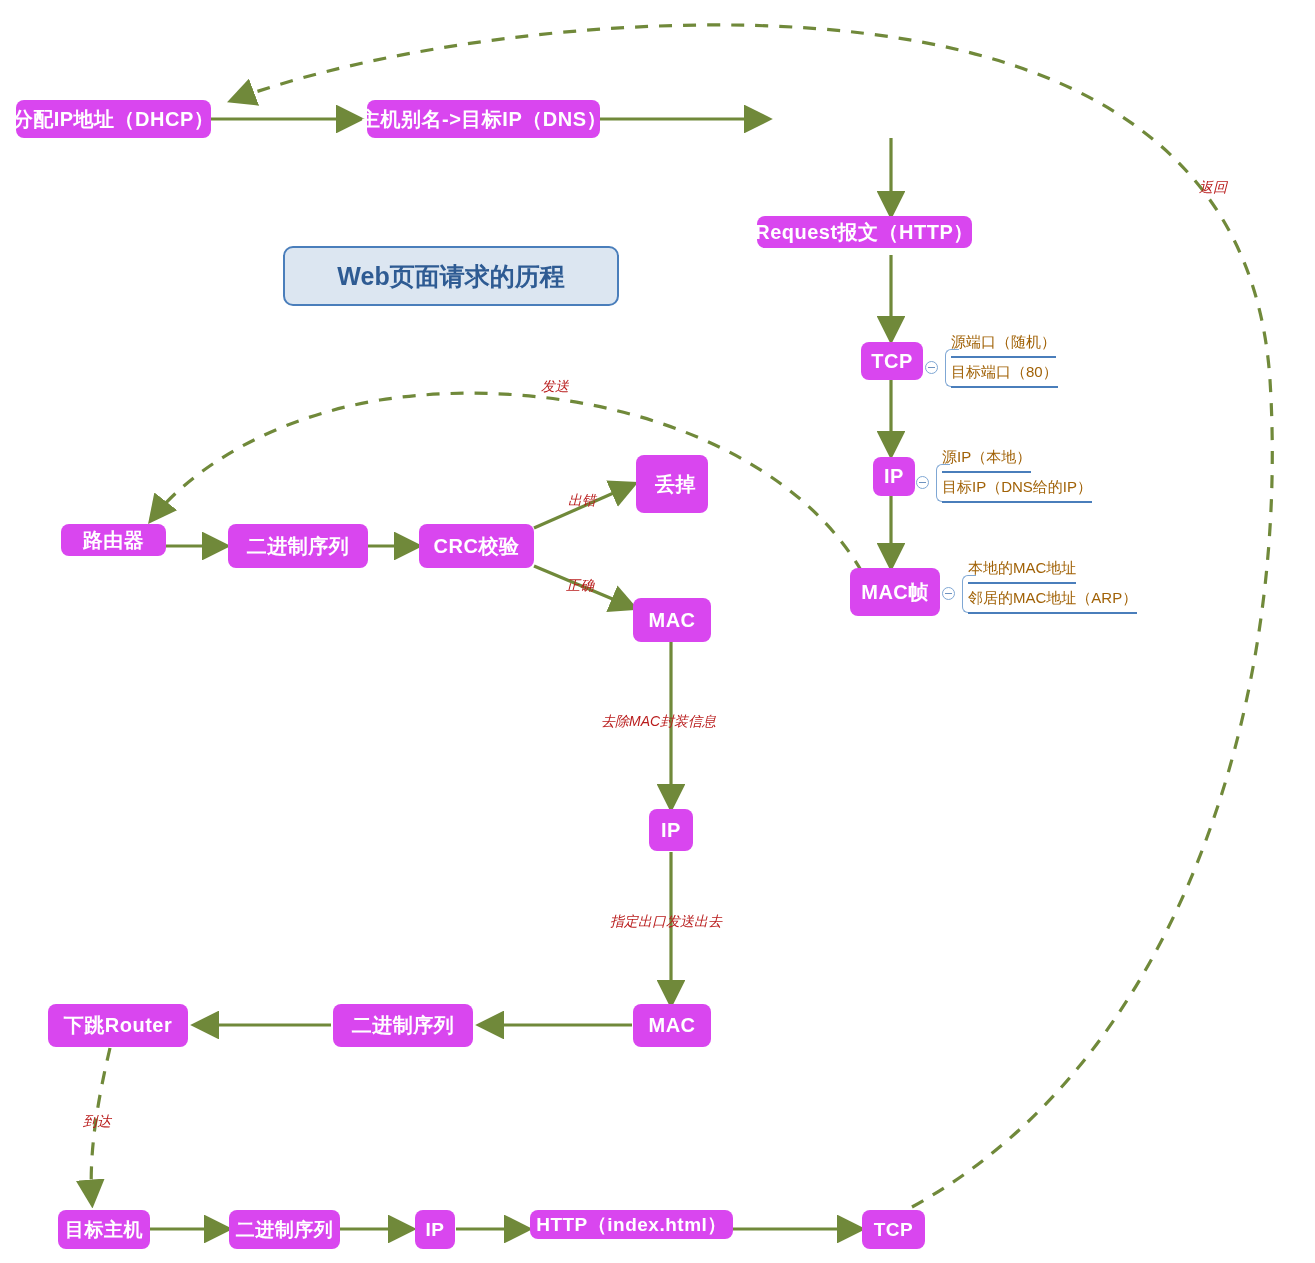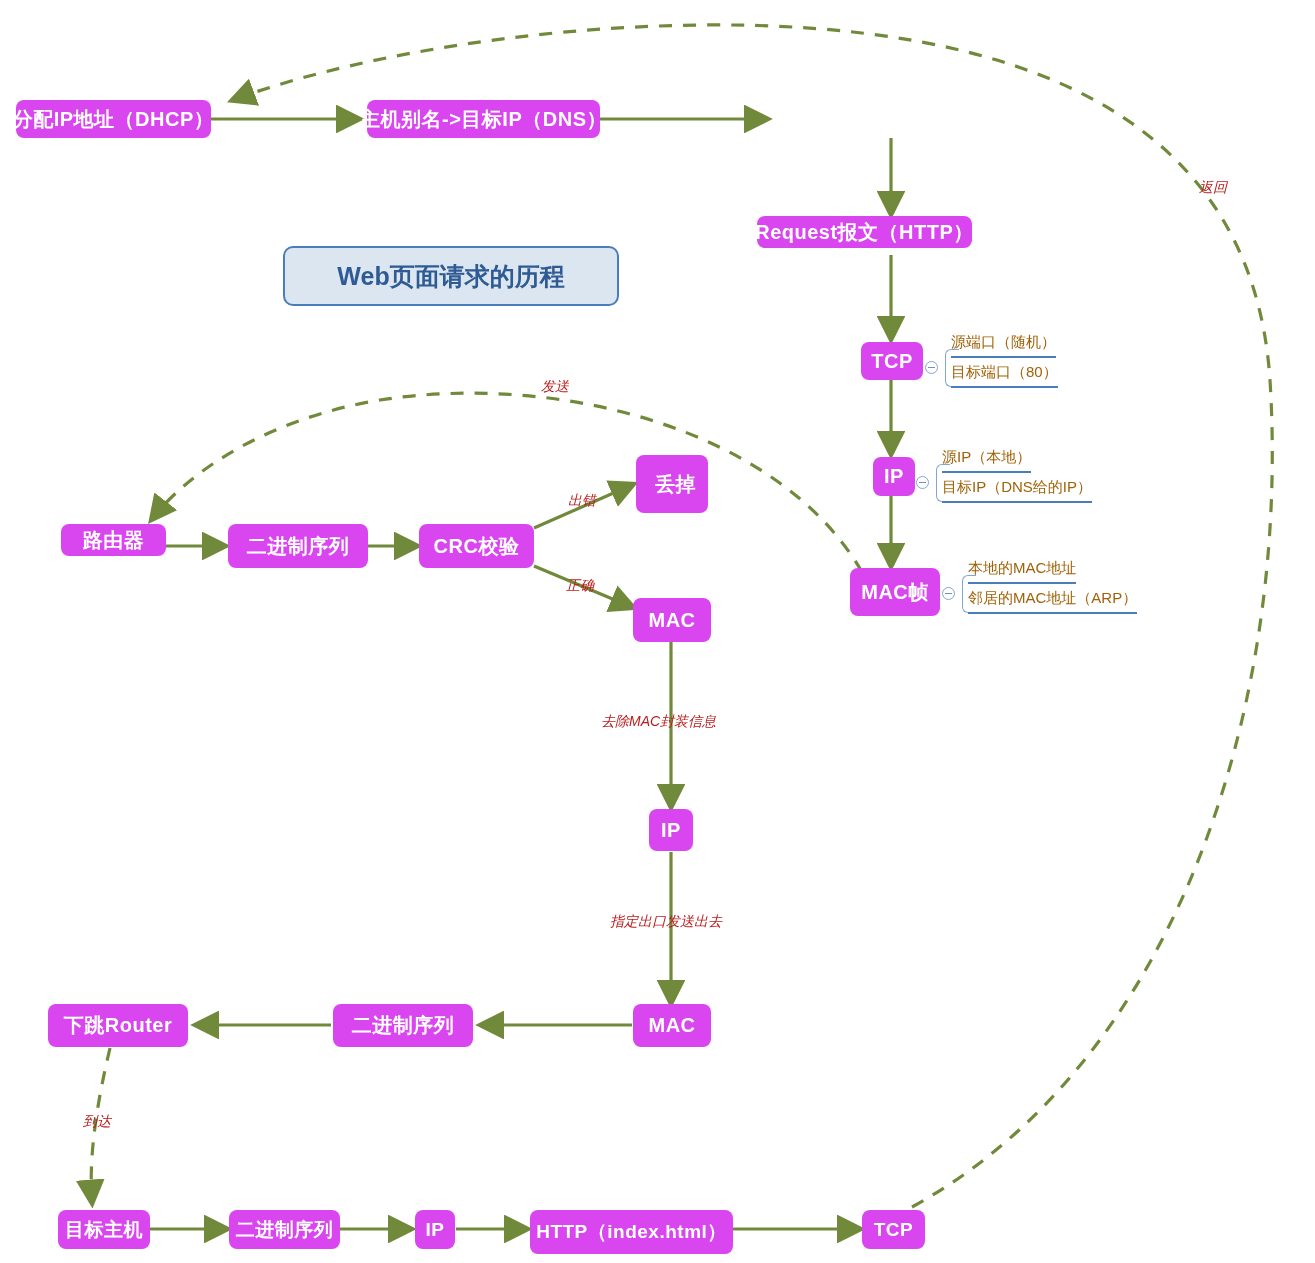--- a/index.html
+++ b/index.html
@@ -229,21 +229,21 @@
   </div>
 
   <div class="node small" style="left:229px; top:1210px; width:111px; height:39px;">
     <span>二进制序列</span>
   </div>
 
   <div class="node small" style="left:415px; top:1210px; width:40px; height:39px;">
     <span>IP</span>
   </div>
 
-  <div class="node small" style="left:530px; top:1210px; width:203px; height:44px;">
+  <div class="node small" style="left:530px; top:1210px; width:203px; height:29px;">
     <span>HTTP（index.html）</span>
   </div>
 
   <div class="node small" style="left:862px; top:1210px; width:63px; height:39px;">
     <span>TCP</span>
   </div>
 
   <div class="title-node" style="left:283px; top:246px; width:336px; height:60px;">
     <span>Web页面请求的历程</span>
   </div>

